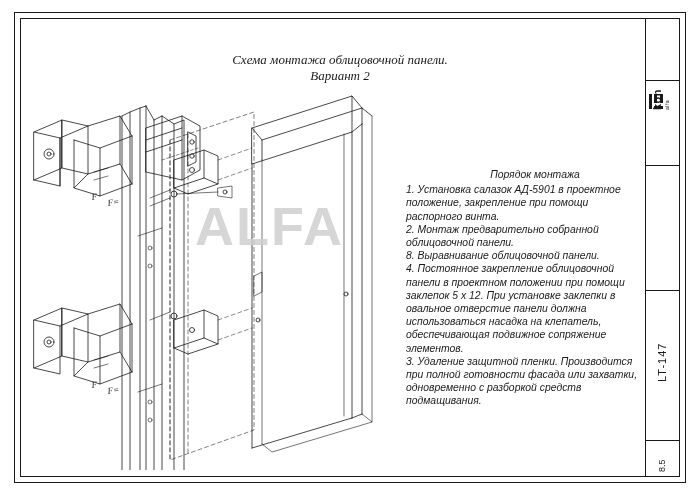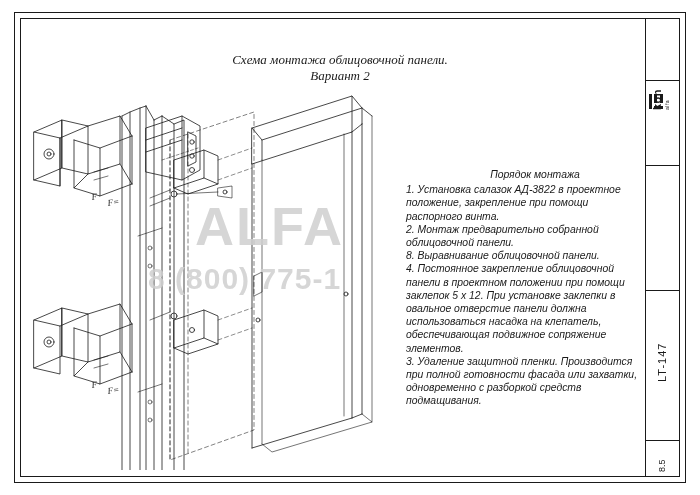--- a/index.html
+++ b/index.html
@@ -336,26 +336,25 @@
         <circle cx="128" cy="400" r="2"></circle>
         <path d="M116,216 L140,208"></path>
         <path d="M116,372 L140,364"></path>
       </g>
 
     </g>
   </svg>
 
   <div class="watermark">
     <div class="wm-text">ALFA</div>
-    <div class="wm-phone">8 (800) 775-1</div>
   </div>
 
   <div class="notes">
     <div class="notes-title">Порядок монтажа</div>
-    <p>1. Установка салазок АД-3822 в проектное положение, закрепление при помощи распорного винта.</p>
+    <p>1. Установка салазок АД-5901 в проектное положение, закрепление при помощи распорного винта.</p>
     <p>2. Монтаж предварительно собранной облицовочной панели.</p>
     <p>8. Выравнивание облицовочной панели.</p>
     <p>4. Постоянное закрепление облицовочной панели в проектном положении при помощи заклепок 5 х 12. При установке заклепки в овальное отверстие панели должна использоваться насадка на клепатель, обеспечивающая подвижное сопряжение элементов.</p>
     <p>3. Удаление защитной пленки. Производится при полной готовности фасада или захватки, одновременно с разборкой средств подмащивания.</p>
   </div>
 
   <div class="title-strip"></div>
   <div class="strip-div d1"></div>
   <div class="strip-div d2"></div>
   <div class="strip-div d3"></div>

